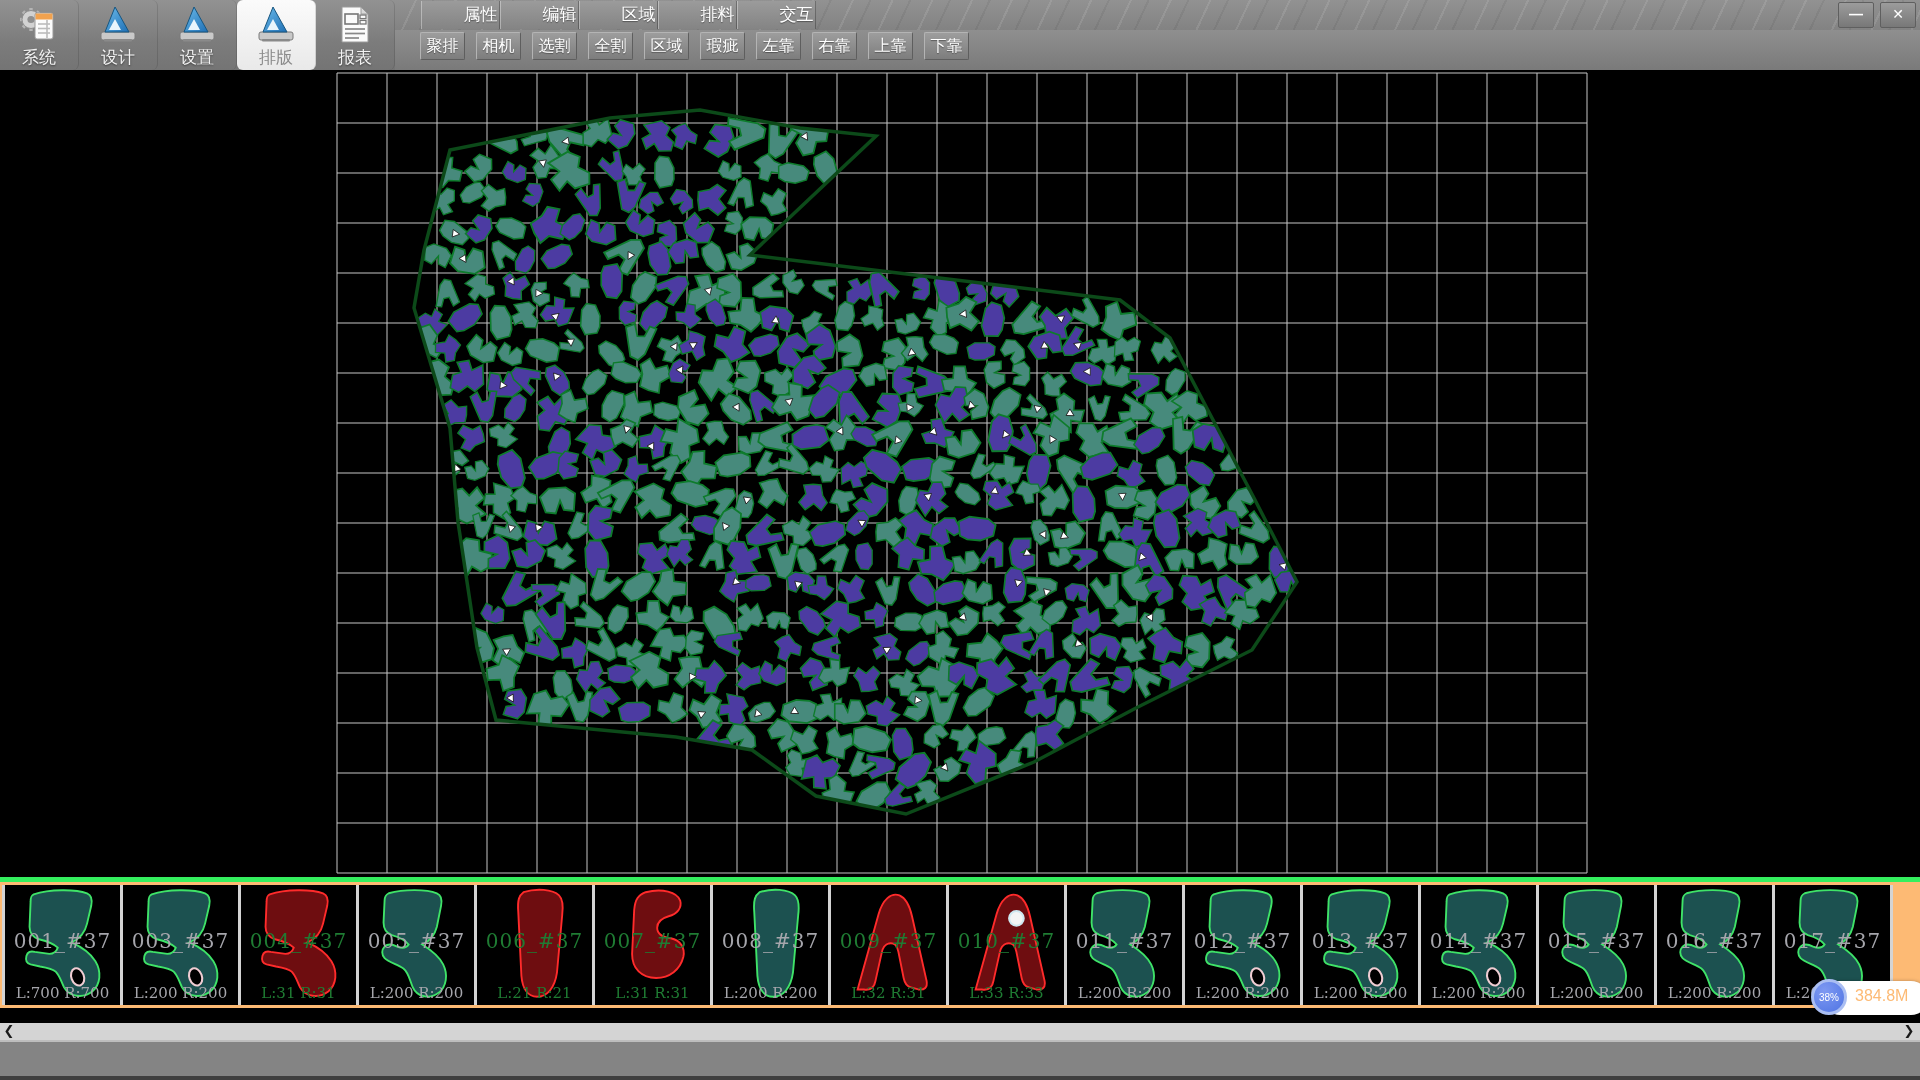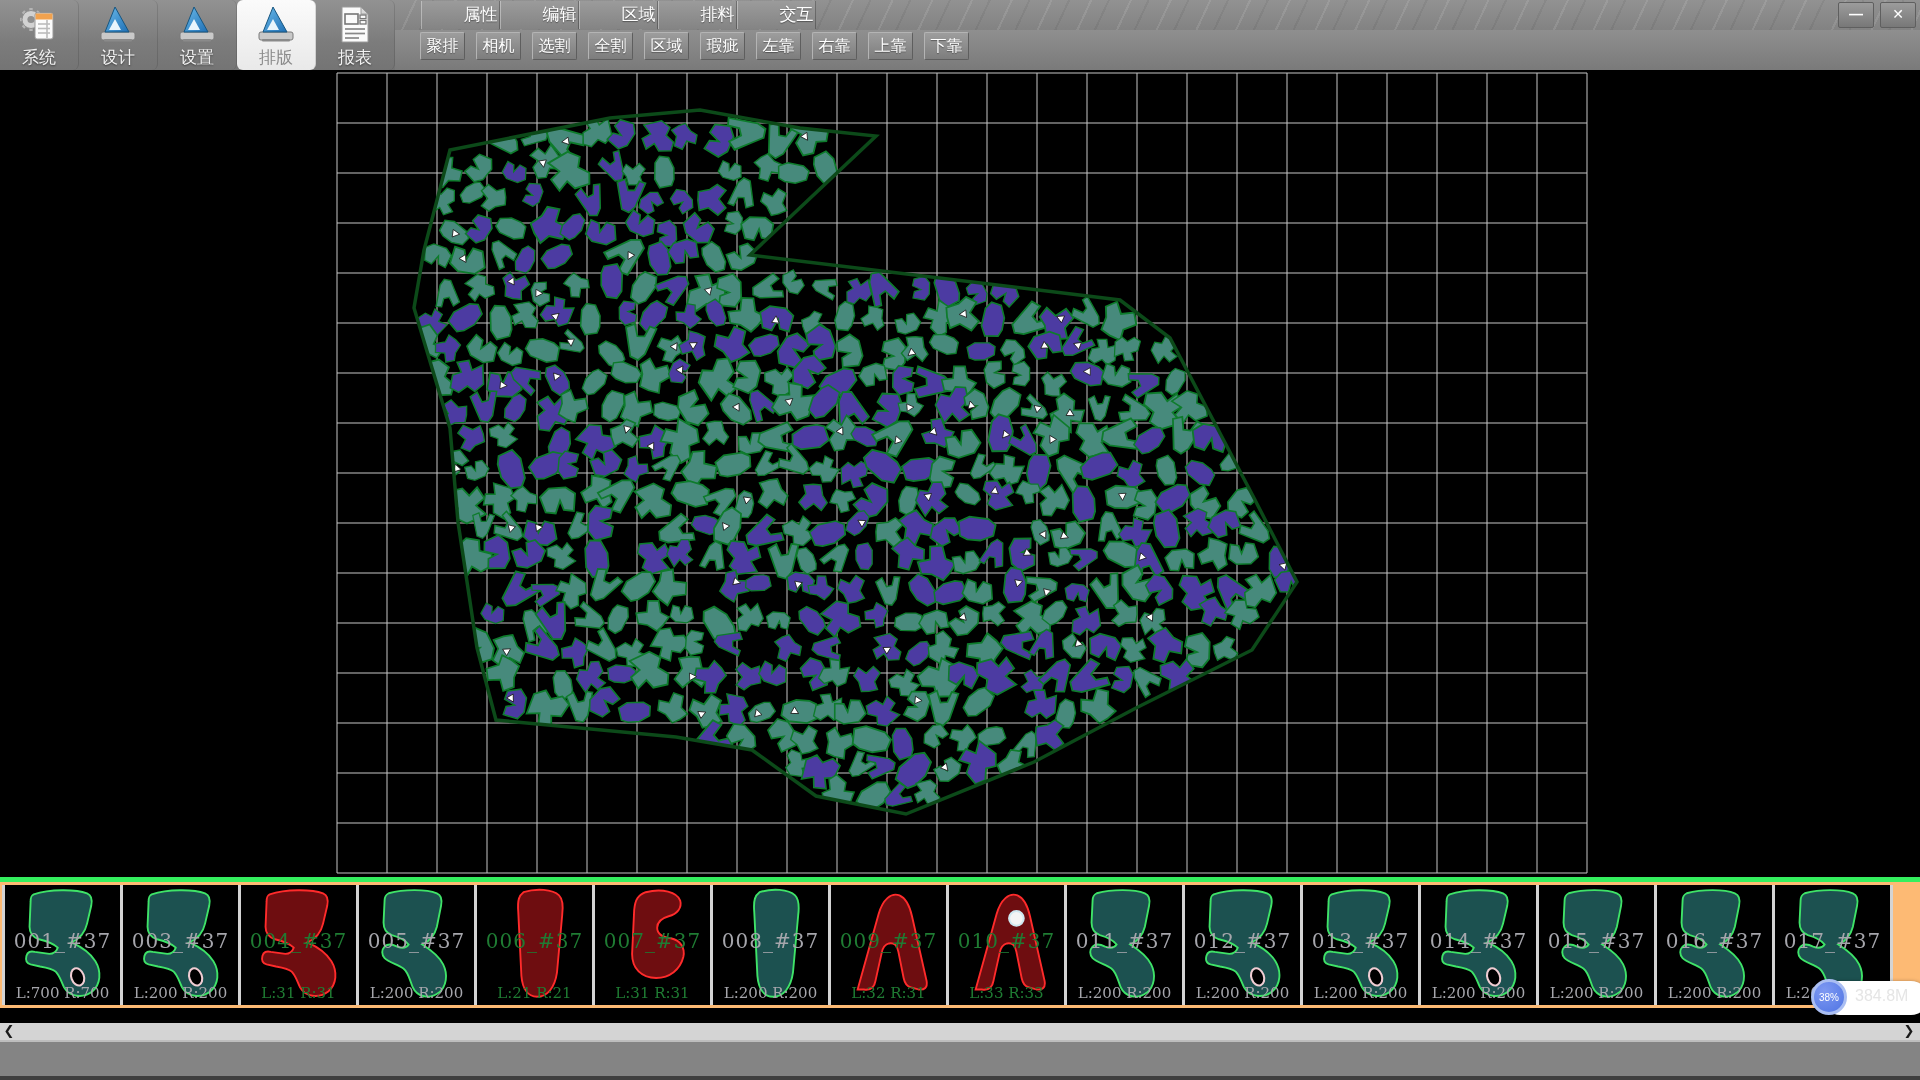--- a/index.html
+++ b/index.html
@@ -62,21 +62,21 @@
   .statusbar{position:absolute;left:0;top:1040px;width:1920px;height:40px;background:#848484;
              border-top:2px solid #bdbdbd;box-sizing:border-box;box-shadow:inset 0 -4px 0 #3f3f3f;}
 
   
   .badge{position:absolute;left:1811px;top:978px;width:110px;height:40px;}
   .badge .pill{position:absolute;left:12px;top:3px;width:105px;height:34px;background:#fff;
                border-radius:17px;box-shadow:0 1px 4px rgba(0,0,0,.45);}
   .badge .pct{position:absolute;left:0;top:1px;width:36px;height:36px;border-radius:50%;box-sizing:border-box;
               background:radial-gradient(circle at 35% 30%,#7e99f2,#4f74e3);border:3px solid #aabef2;
               color:#fff;font-size:10px;display:flex;align-items:center;justify-content:center;}
-  .badge .mem{position:absolute;left:44px;top:9px;font-size:16px;color:#e5e5e5;}
+  .badge .mem{position:absolute;left:44px;top:9px;font-size:16px;color:#fdba74;}
 </style>
 </head>
 <body>
 
 <div class="topbar">
   <div class="texture"></div>
   <div class="ribbon-panel"></div>
 
   <div class="app-icons">
     <div class="app-btn">

